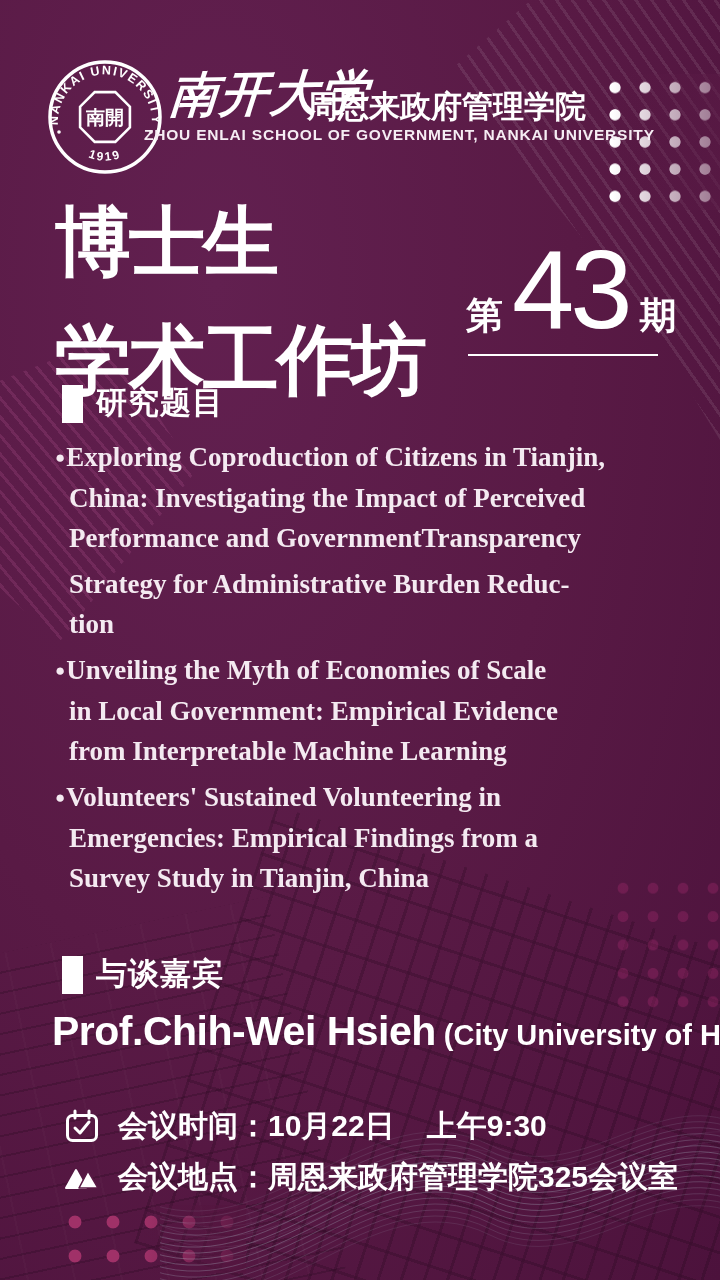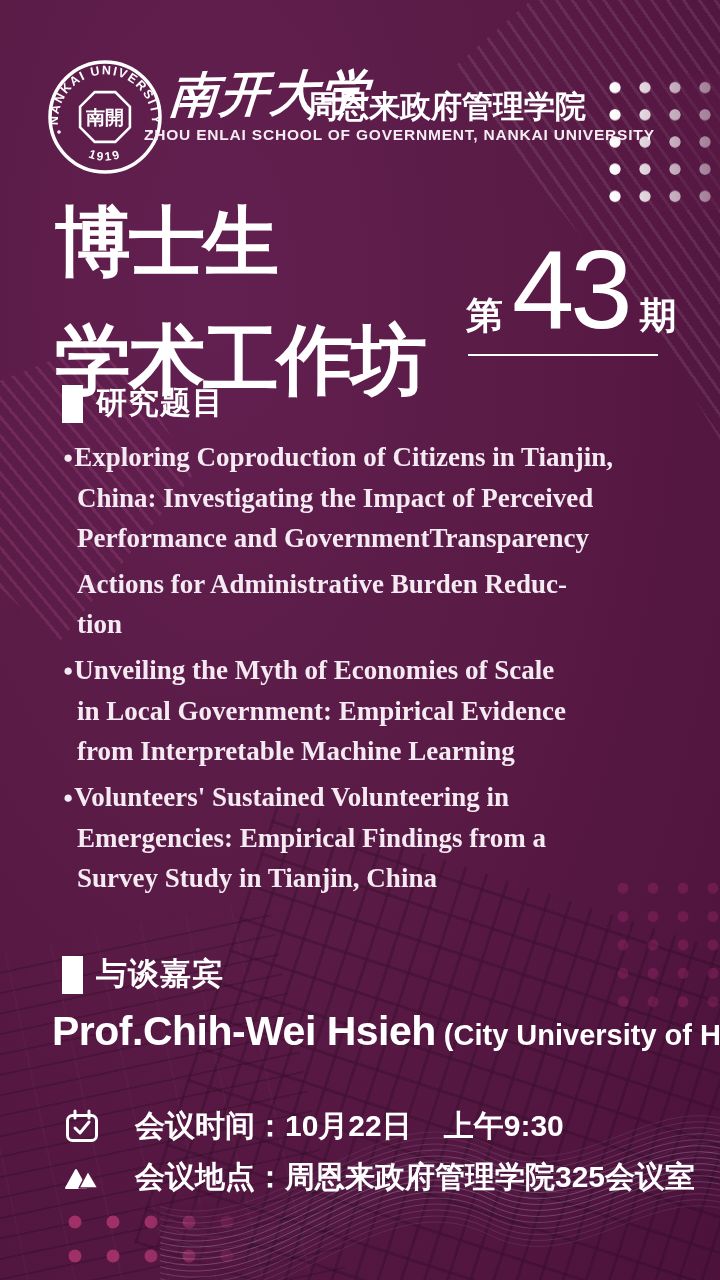--- a/index.html
+++ b/index.html
@@ -90,36 +90,36 @@
   
   .sec-header { position:absolute; display:flex; align-items:flex-start; }
   .sec-header .block { width:21px; height:38px; background:#ffffff; margin-right:13px; margin-top:3px; }
   .sec-header .txt { font-size:31px; font-weight:bold; letter-spacing:1px; }
   .sec-topics { left:62px; top:382px;justify-content:center; }
   .sec-guest  { left:62px; top:953px; }
 
   
   .topics { position:absolute; left:55px; top:437px; width:650px;
     font-family:"Liberation Serif", serif; font-weight:bold; font-size:27px;
-    line-height:40px; color:#f4eaf1;margin-left:8px; }
+    line-height:40px; color:#f4eaf1; }
   .topic { margin-bottom:6px; }
   .topic-line.cont { padding-left:14px; }
   .bullet { font-size:17px; vertical-align:3px; margin-right:1px; }
 
   
   .guest-line { position:absolute; left:52px; top:1008px; white-space:nowrap; }
   .guest-name { font-size:41px; font-weight:bold; letter-spacing:-0.5px;text-align:center; }
   .guest-affil { font-size:29px; font-weight:600; margin-left:8px; }
 
   
   .meet-row { position:absolute; display:flex; align-items:center; }
   .meet-time  { left:64px; top:1106px; }
   .meet-place { left:64px; top:1157px; }
   .meet-icon { margin-right:18px; display:inline-flex; }
-  .meet-text { font-size:30px; font-weight:bold; white-space:nowrap;margin-left:17px; }
+  .meet-text { font-size:30px; font-weight:bold; white-space:nowrap; }
   .meet-gap { display:inline-block; width:32px; }
 </style>
 </head>
 <body>
 
 <div class="poster">
 
   <div class="stripes-tr abs"></div>
   <div class="stripes-left abs"></div>
   <div class="building-left abs"></div>
@@ -196,21 +196,21 @@
     <span class="txt">研究题目</span>
   </div>
 
   <div class="topics">
     <div class="topic">
       <div class="topic-line"><span class="bullet">●</span><span>Exploring Coproduction of Citizens in Tianjin,</span></div>
       <div class="topic-line cont">China: Investigating the Impact of Perceived</div>
       <div class="topic-line cont">Performance and GovernmentTransparency</div>
     </div>
     <div class="topic">
-      <div class="topic-line cont">Actions for Administrative Burden Reduc-</div>
+      <div class="topic-line cont">Strategy for Administrative Burden Reduc-</div>
       <div class="topic-line cont">tion</div>
     </div>
     <div class="topic">
       <div class="topic-line"><span class="bullet">●</span><span>Unveiling the Myth of Economies of Scale</span></div>
       <div class="topic-line cont">in Local Government: Empirical Evidence</div>
       <div class="topic-line cont">from Interpretable Machine Learning</div>
     </div>
     <div class="topic">
       <div class="topic-line"><span class="bullet">●</span><span>Volunteers' Sustained Volunteering in</span></div>
       <div class="topic-line cont">Emergencies: Empirical Findings from a</div>

